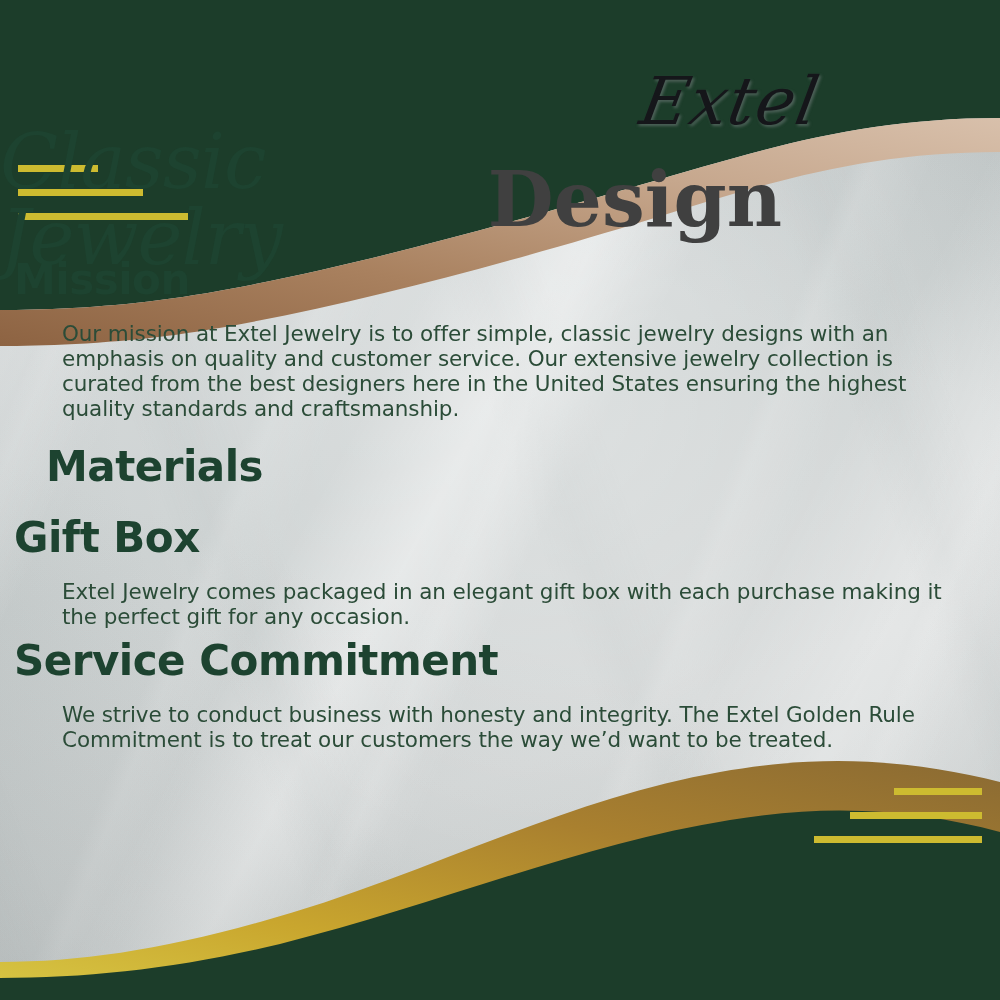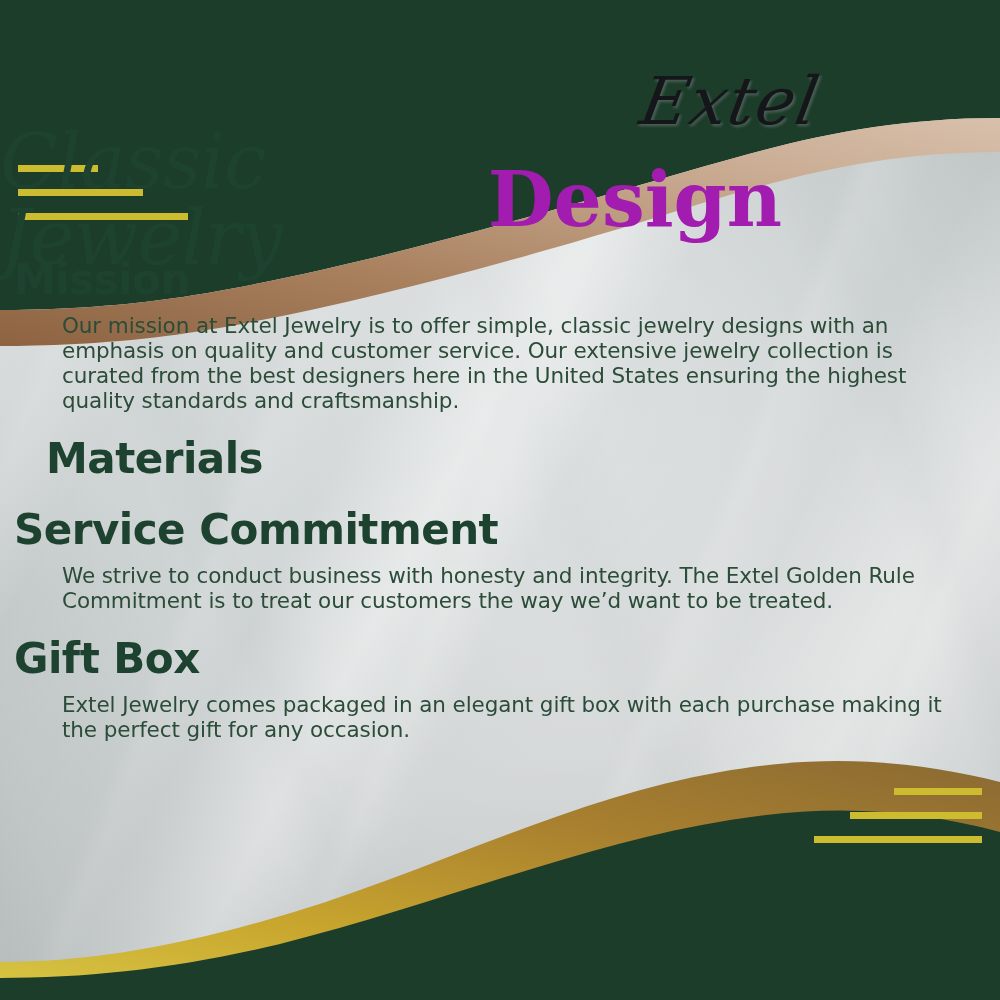--- a/index.html
+++ b/index.html
@@ -106,21 +106,21 @@
     color: #1d4330;
     letter-spacing: -1px;
     padding-right: 14px;
   }
   .title-design {
     font-family: "DejaVu Serif", "Liberation Serif", serif;
     font-style: normal;
     font-weight: 700;
     font-size: 76px;
     line-height: 1;
-    color: #a21caf;
+    color: #404040;
     letter-spacing: 0px;
   }
 
   
   .deco {
     position: absolute;
   }
   .deco .bar {
     height: 7px;
     background: #cdbb30;
@@ -149,21 +149,21 @@
   .section-heading {
     margin: 0 0 4px 14px;
     font-family: "DejaVu Sans", "Liberation Sans", sans-serif;
     font-weight: 700;
     font-size: 42px;
     line-height: 1.16;
     color: #1d4330;
     letter-spacing: -0.5px;
   }
   .section-body {
-    margin: 8px 34px 0 62px;
+    margin: 16px 34px 0 62px;
     font-family: "DejaVu Sans", "Liberation Sans", sans-serif;
     font-weight: 500;
     font-size: 21.5px;
     line-height: 1.17;
     color: #2b4c38;
     letter-spacing: -0.1px;
   }
   .sec-mission   { margin-bottom: 22px; }
   .sec-materials { margin-bottom: 22px; padding-left: 32px; }
   .sec-service   { margin-bottom: 22px; }
@@ -223,30 +223,30 @@
 
     <div class="section sec-mission">
       <h2 class="section-heading">Mission</h2>
       <p class="section-body">Our mission at Extel Jewelry is to offer simple, classic jewelry designs with an emphasis on quality and customer service. Our extensive jewelry collection is curated from the best designers here in the United States ensuring the highest quality standards and craftsmanship.</p>
     </div>
 
     <div class="section sec-materials">
       <h2 class="section-heading">Materials</h2>
     </div>
 
+    <div class="section sec-giftbox">
+      <h2 class="section-heading">Gift Box</h2>
+      <p class="section-body">Extel Jewelry comes packaged in an elegant gift box with each purchase making it the perfect gift for any occasion.</p>
+    </div>
+
     <div class="section sec-service">
       <h2 class="section-heading">Service Commitment</h2>
       <p class="section-body">We strive to conduct business with honesty and integrity. The Extel Golden Rule Commitment is to treat our customers the way we’d want to be treated.</p>
     </div>
 
-    <div class="section sec-giftbox">
-      <h2 class="section-heading">Gift Box</h2>
-      <p class="section-body">Extel Jewelry comes packaged in an elegant gift box with each purchase making it the perfect gift for any occasion.</p>
-    </div>
-
   </div>
 
   <div class="deco bottom-right">
     <div class="bar"></div>
     <div class="bar"></div>
     <div class="bar"></div>
   </div>
 
 </div>
 

